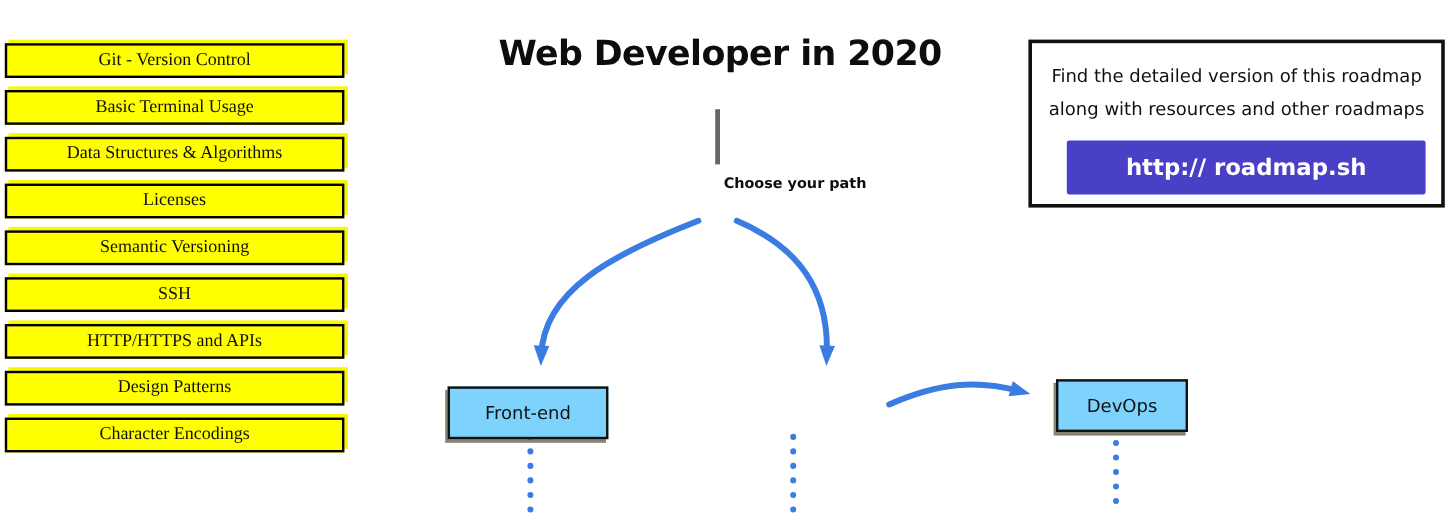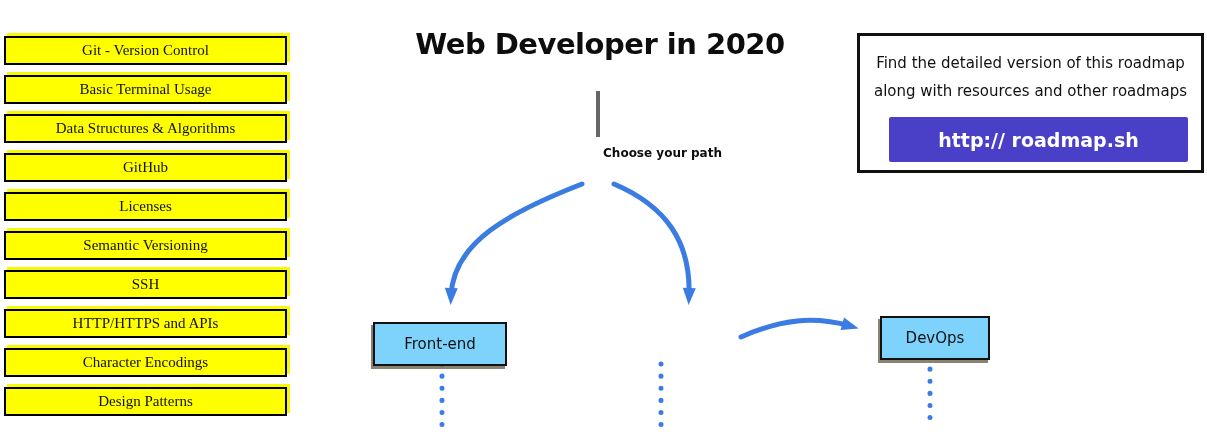--- a/index.html
+++ b/index.html
@@ -147,27 +147,26 @@
     <path d="M 442 364 L 442 430" fill="none" stroke="#3B7CE3" stroke-width="5" stroke-linecap="round" stroke-dasharray="0.1 12"></path>
     <path d="M 661 364 L 661 430" fill="none" stroke="#3B7CE3" stroke-width="5" stroke-linecap="round" stroke-dasharray="0.1 12"></path>
     <path d="M 930 357 L 930 424" fill="none" stroke="#3B7CE3" stroke-width="5" stroke-linecap="round" stroke-dasharray="0.1 12"></path>
   </svg>
 
 
   <div class="left-panel">
     <div class="topic-box">Git - Version Control</div>
     <div class="topic-box">Basic Terminal Usage</div>
     <div class="topic-box">Data Structures &amp; Algorithms</div>
-    <div class="topic-box">GitHub</div>
     <div class="topic-box">Licenses</div>
     <div class="topic-box">Semantic Versioning</div>
     <div class="topic-box">SSH</div>
     <div class="topic-box">HTTP/HTTPS and APIs</div>
+    <div class="topic-box">Design Patterns</div>
     <div class="topic-box">Character Encodings</div>
-    <div class="topic-box">Design Patterns</div>
   </div>
 
   <div class="page-title">Web Developer in 2020</div>
   <div class="choose-label">Choose your path</div>
 
   <div class="path-box path-front">Front-end</div>
   <div class="path-box path-devops">DevOps</div>
 
   <div class="info-box">
     <div class="info-line first">Find the detailed version of this roadmap</div>

